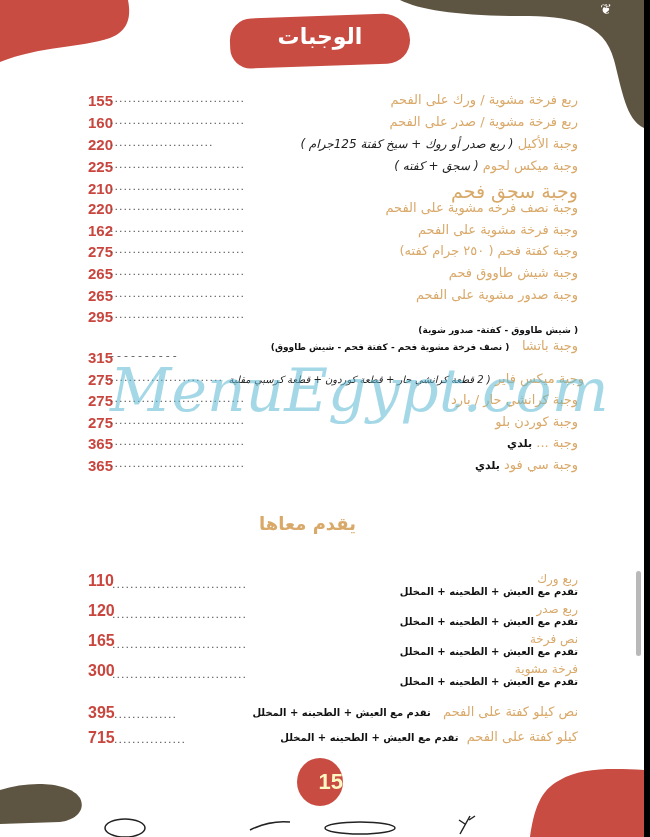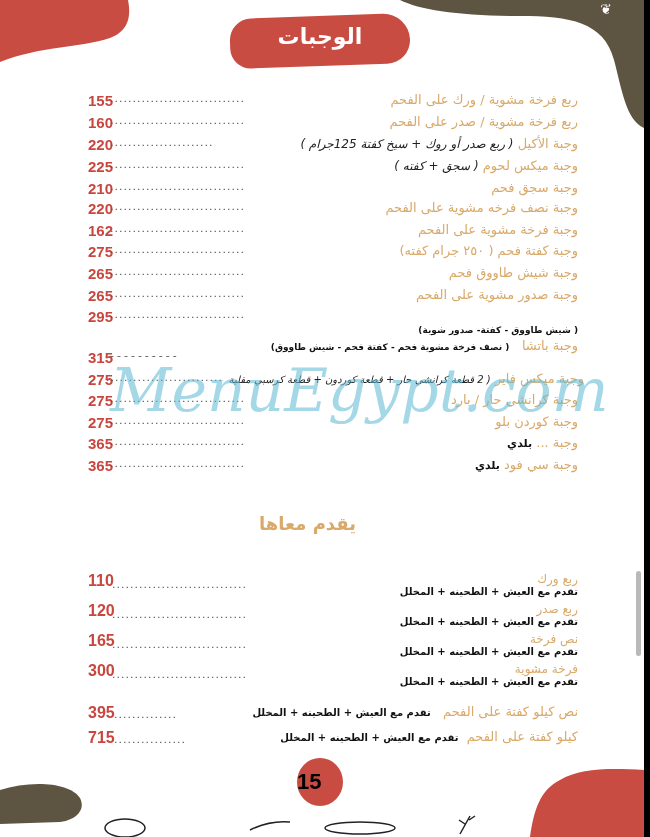--- a/index.html
+++ b/index.html
@@ -12,21 +12,21 @@
   .title-text { position:absolute; left:230px; top:24px; width:180px; text-align:center; color:#fff; font-weight:bold; font-size:22px; direction:rtl; }
   .row { position:absolute; left:0; width:644px; height:22px; }
   .price { position:absolute; left:88px; font-weight:bold; color:#c9463e; font-size:15px; font-family:"Liberation Sans", sans-serif; }
   .dots { position:absolute; left:110px; color:#555; font-size:11px; letter-spacing:1px; overflow:hidden; white-space:nowrap; }
   .name { position:absolute; right:66px; color:#d9a96a; font-size:13px; direction:rtl; white-space:nowrap; }
   .note { color:#222; font-size:11px;font-style:italic; }
   .note-b { color:#111; font-weight:bold; font-size:11px; }
   .sub { position:absolute; right:66px; color:#111; font-weight:bold; font-size:10px; direction:rtl; white-space:nowrap; }
   .section-title { position:absolute; left:0; width:615px; text-align:center; color:#d9a96a; font-weight:bold; font-size:18px; direction:rtl; }
   .section-note { position:absolute; left:0; width:644px; text-align:center; color:#222; font-size:11px; direction:rtl; }
-  .pagenum { position:absolute; left:297px; top:758px; width:46px; height:48px; border-radius:50%; background:#c94c43; color:#000000; font-weight:bold; font-size:22px; text-align:left; line-height:48px; font-family:"Liberation Sans", sans-serif; }
+  .pagenum { position:absolute; left:297px; top:758px; width:46px; height:48px; border-radius:50%; background:#c94c43; color:#fef9c3; font-weight:bold; font-size:22px; text-align:right; line-height:48px; font-family:"Liberation Sans", sans-serif; }
   .watermark { position:absolute; left:110px; top:355px; color:#5db9d4; opacity:0.55; font-size:60px; font-family:"DejaVu Serif", serif; font-style:italic; pointer-events:none; }
 </style>
 </head>
 <body>
 
 <div class="page">
 
   <svg class="blob" style="left:0;top:0" width="140" height="70">
     <path d="M0 0 H128 C132 20 126 32 110 38 C80 48 40 46 0 62 Z" fill="#c94c43"></path>
   </svg>
@@ -66,21 +66,21 @@
     <span class="name"><span>وجبة الأكيل</span> <span class="note" style="font-size:12px">( ربع صدر أو روك + سيخ كفتة 125جرام )</span></span>
   </div>
   <div class="row" style="top:158px">
     <span class="price">225</span>
     <span class="dots" style="width:180px">..............................</span>
     <span class="name"><span>وجبة ميكس لحوم</span> <span class="note" style="font-size:12px">( سجق + كفته )</span></span>
   </div>
   <div class="row" style="top:180px">
     <span class="price">210</span>
     <span class="dots" style="width:180px">..............................</span>
-    <span class="name" style="font-size:13px">وجبة سجق فحم</span>
+    <span class="name" style="font-size:19px">وجبة سجق فحم</span>
   </div>
   <div class="row" style="top:200px">
     <span class="price">220</span>
     <span class="dots" style="width:180px">..............................</span>
     <span class="name">وجبة نصف فرخه مشوية على الفحم</span>
   </div>
   <div class="row" style="top:222px">
     <span class="price">162</span>
     <span class="dots" style="width:180px">..............................</span>
     <span class="name">وجبة فرخة مشوية على الفحم</span>

